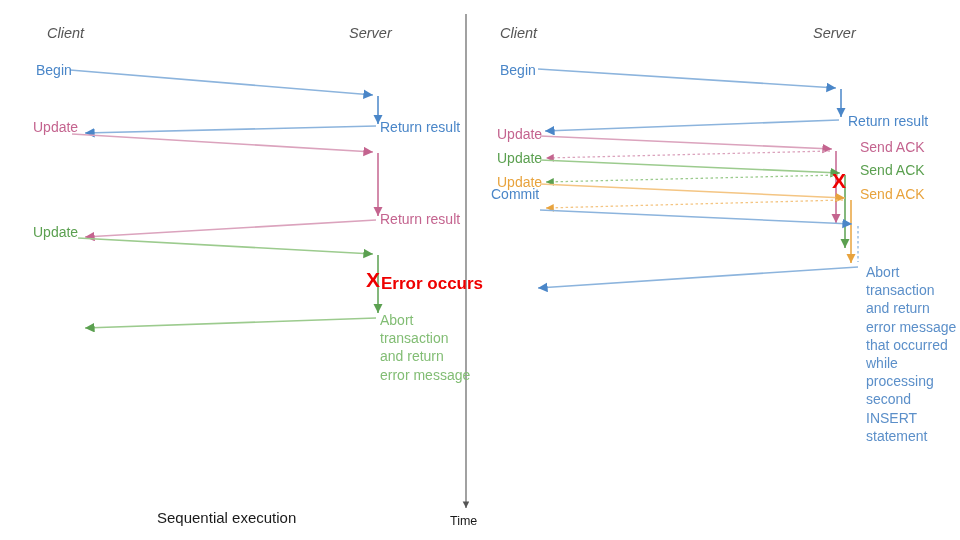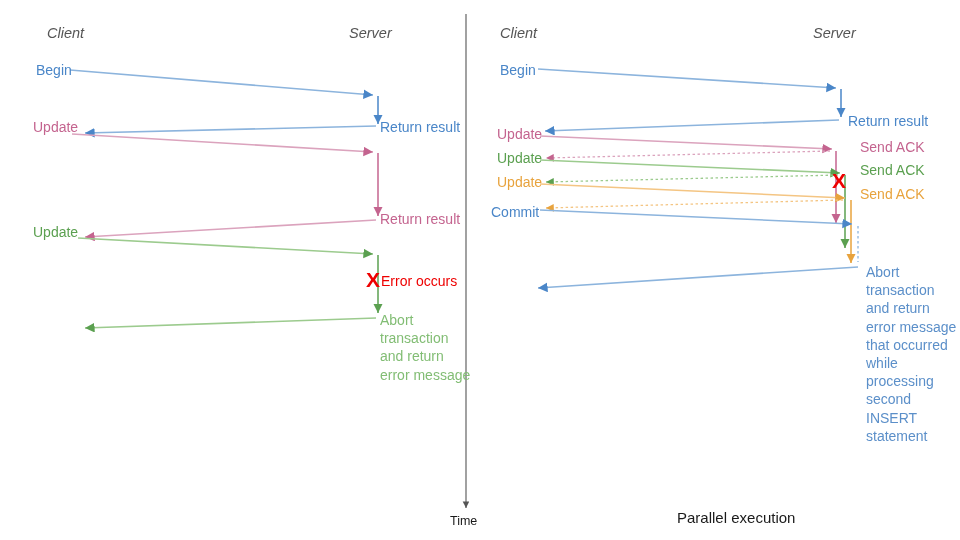--- a/index.html
+++ b/index.html
@@ -37,22 +37,22 @@
   .lbl-caption {
     font-size: 15px;
     color: #1a1a1a;
   }
   .lbl-time {
     font-size: 12.5px;
     color: #1a1a1a;
     text-align: right;
   }
   .lbl-error {
-    font-size: 14px;
-    font-weight: normal;
+    font-size: 17px;
+    font-weight: bold;
   }
   .xmark {
     position: absolute;
     font-family: "Liberation Sans", sans-serif;
     font-size: 21px;
     font-weight: bold;
     line-height: 1;
   }
   .multi {
     line-height: 1.30;
@@ -150,44 +150,44 @@
   <div class="lbl" style="left:380px; top:119px; color:#4a86c8;">Return result</div>
   <div class="lbl" style="left:380px; top:211px; color:#c4648f;">Return result</div>
   <div class="lbl multi" style="left:380px; top:311px; color:#82bd74;">Abort
 transaction
 and return
 error message</div>
 
   <div class="xmark" style="left:366px; top:269px; color:#ee0000;">X</div>
   <div class="lbl lbl-error" style="left:381px; top:273px; color:#ee0000;">Error occurs</div>
 
+  <div class="lbl lbl-caption" style="left:157px; top:508px;">Sequential execution</div>
 
   <div class="lbl lbl-actor" style="left:500px; top:24px;">Client</div>
   <div class="lbl lbl-actor" style="left:813px; top:24px;">Server</div>
 
   <div class="lbl" style="left:500px; top:62px; color:#4a86c8;">Begin</div>
   <div class="lbl" style="left:497px; top:126px; color:#c4648f;">Update</div>
   <div class="lbl" style="left:497px; top:150px; color:#5ba050;">Update</div>
   <div class="lbl" style="left:497px; top:174px; color:#e8a33d;">Update</div>
-  <div class="lbl" style="left:491px; top:204px; color:#4a86c8;">Commit</div>
+  <div class="lbl" style="left:491px; top:186px; color:#4a86c8;">Commit</div>
 
   <div class="lbl" style="left:848px; top:113px; color:#4a86c8;">Return result</div>
   <div class="lbl" style="left:860px; top:139px; color:#c4648f;">Send ACK</div>
   <div class="lbl" style="left:860px; top:162px; color:#5ba050;">Send ACK</div>
   <div class="lbl" style="left:860px; top:186px; color:#e8a33d;">Send ACK</div>
   <div class="lbl multi" style="left:866px; top:263px; color:#5b8fc9;">Abort
 transaction
 and return
 error message
 that occurred
 while
 processing
 second
 INSERT
 statement</div>
 
   <div class="xmark" style="left:832px; top:170px; color:#ee0000;">X</div>
 
-  <div class="lbl lbl-caption" style="left:677px; top:508px;">Parallel execution</div>
 
   <div class="lbl lbl-time" style="left:450px; top:513px;">Time</div>
 
 </div>
 
 </body></html>

